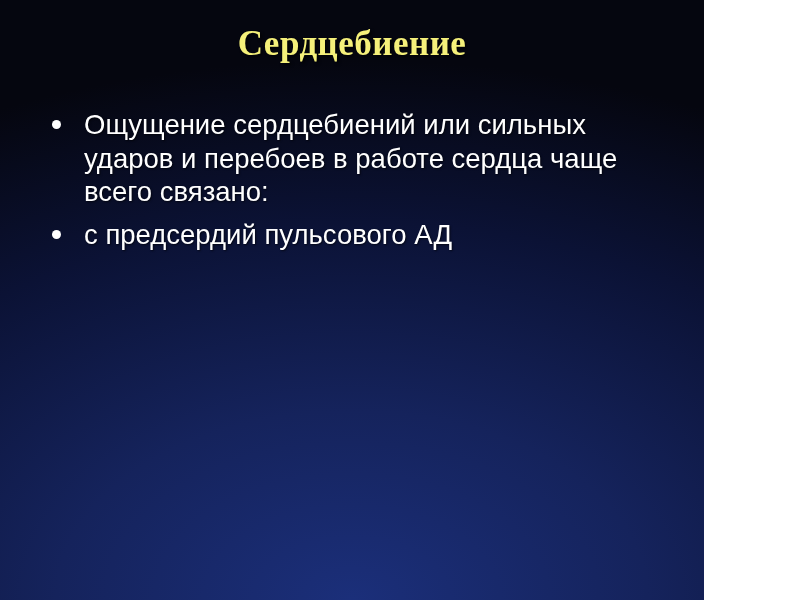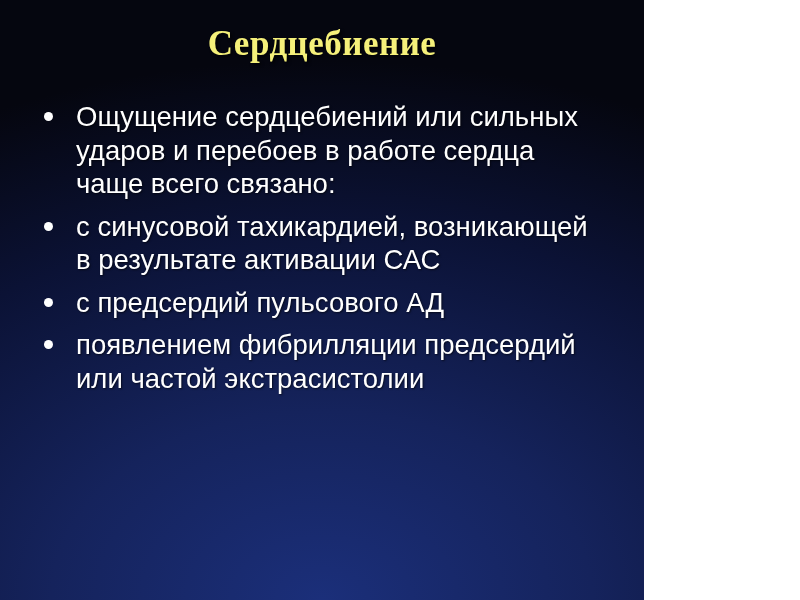--- a/index.html
+++ b/index.html
@@ -8,21 +8,21 @@
   }
   body {
     width: 800px;
     height: 600px;
     overflow: hidden;
     font-family: "Liberation Sans", sans-serif;
   }
 
   .slide {
     position: relative;
-    width: 644px;
+    width: 704px;
     height: 600px;
     box-sizing: border-box;
     
     background:
       radial-gradient(ellipse 120% 90% at 50% 100%, #1b2f7a 0%, #15235c 35%, #0b1235 70%, #05060f 100%),
       linear-gradient(180deg, #04050c 0%, #0a1030 40%, #12205a 75%, #0d1637 100%);
   }
 
   .slide-title {
     position: absolute;
@@ -37,21 +37,21 @@
     letter-spacing: 0.5px;
     text-shadow: 2px 2px 3px rgba(0,0,0,0.75);
   }
 
   .body-list {
     position: absolute;
     left: 26px;
     right: 34px;
     top: 96px;
     list-style: none;
-    margin: 4px;
+    margin: 12px;
     padding: 0;
   }
 
   .bullet-item {
     position: relative;
     display: block;
     color: #ffffff;
     font-size: 27.5px;
     line-height: 1.22;
     padding-left: 46px;
@@ -81,29 +81,21 @@
 
   <div class="slide-title">Сердцебиение</div>
 
   <ul class="body-list">
 
     <li class="bullet-item">
       <span class="dot"></span>
       <span class="bullet-text">Ощущение сердцебиений или сильных ударов и перебоев в работе сердца чаще всего связано:</span>
     </li>
 
-    <li class="bullet-item">
-      <span class="dot"></span>
-      <span class="bullet-text">с  синусовой тахикардией, возникающей в результате активации САС</span>
-    </li>
 
     <li class="bullet-item">
       <span class="dot"></span>
       <span class="bullet-text">с предсердий пульсового АД</span>
     </li>
 
-    <li class="bullet-item">
-      <span class="dot"></span>
-      <span class="bullet-text">появлением фибрилляции предсердий или частой экстрасистолии</span>
-    </li>
 
   </ul>
 </div>
 
 </body></html>

